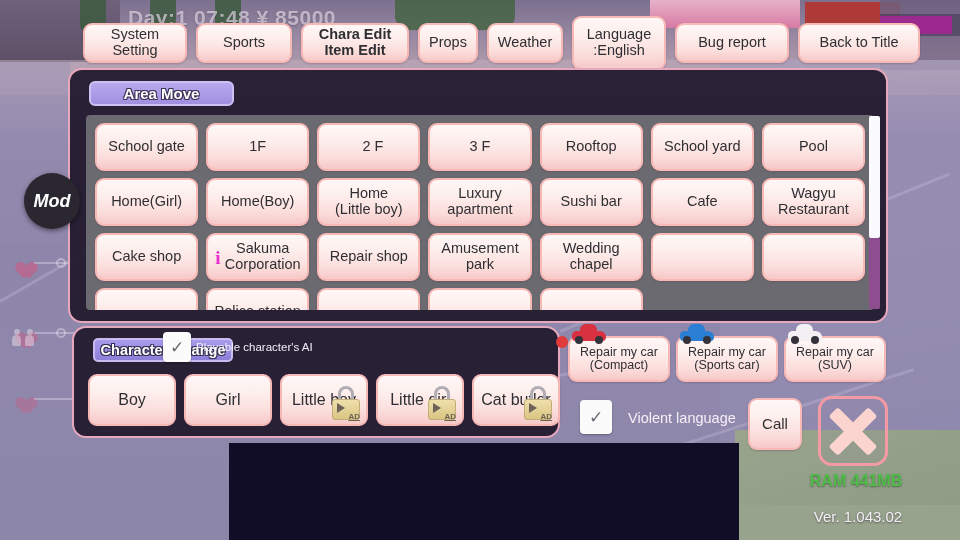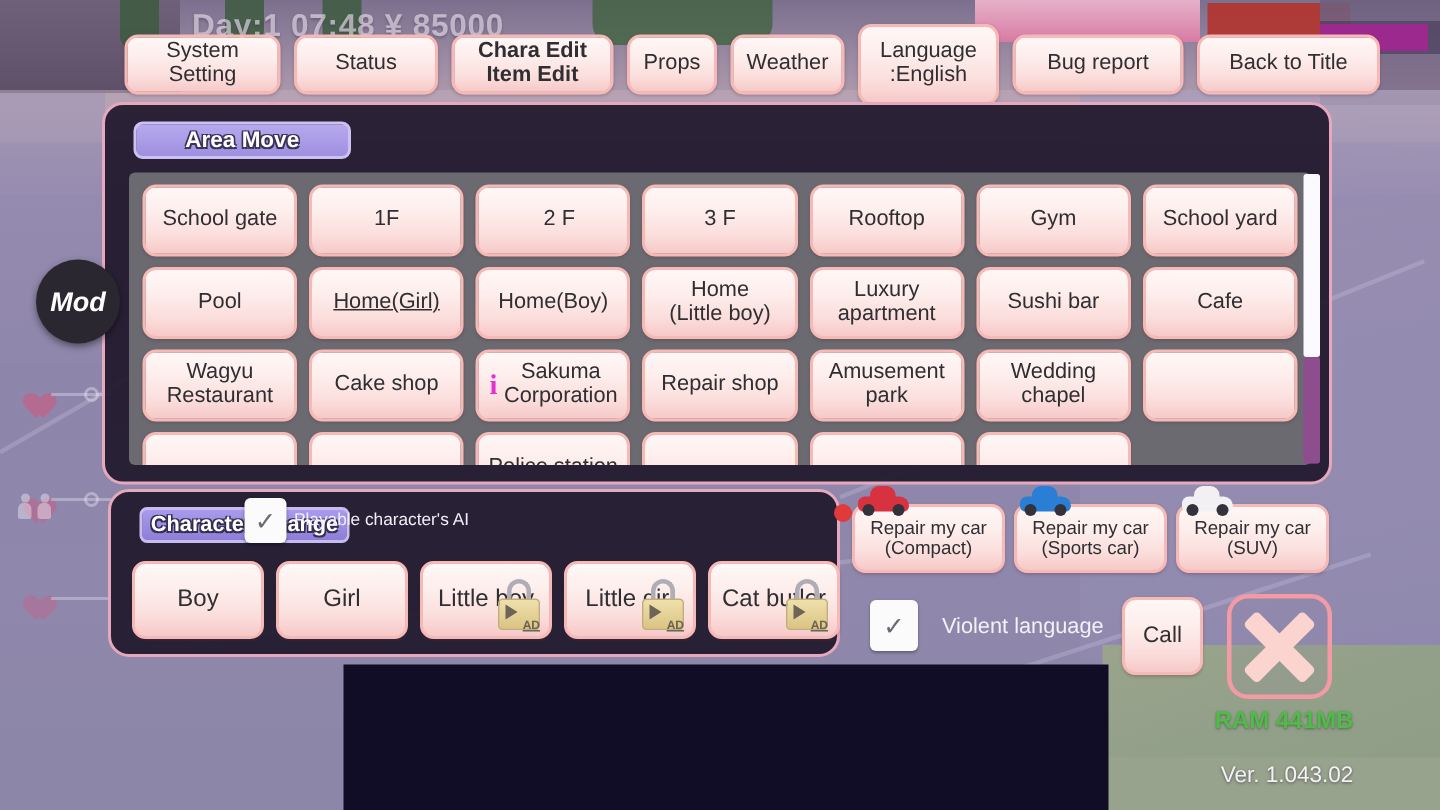--- a/index.html
+++ b/index.html
@@ -385,44 +385,43 @@
   <div class="hud-dot" style="left:56px;top:258px;"></div>
   <div class="hud-dot" style="left:56px;top:328px;"></div>
 
   <div class="top-bar-track"></div>
   <div class="top-bar-fill"></div>
 
   <div class="day-readout">Day:1  07:48  ¥ 85000</div>
 
   <div class="topmenu">
     <div class="pbtn tm-system">System Setting</div>
-    <div class="pbtn tm-status">Status</div>
+    <div class="pbtn tm-status">Sports</div>
     <div class="pbtn tm-chara" style="white-space:pre-line">Chara Edit
 Item Edit</div>
     <div class="pbtn tm-props">Props</div>
     <div class="pbtn tm-weather">Weather</div>
     <div class="pbtn tm-lang" style="white-space:pre-line">Language
 :English</div>
     <div class="pbtn tm-bug">Bug report</div>
     <div class="pbtn tm-back">Back to Title</div>
   </div>
 
   <div class="panel" id="area-panel">
     <div class="panel-tab">Area Move</div>
     <div class="grid-viewport">
       <div class="grid-inner" id="area-grid">
           <div class="pbtn" style="white-space: pre-line;"><span>School gate</span></div>
           <div class="pbtn" style="white-space: pre-line;"><span>1F</span></div>
           <div class="pbtn" style="white-space: pre-line; padding-left: 12px;"><span>2 F</span></div>
           <div class="pbtn" style="white-space: pre-line;"><span>3 F</span></div>
           <div class="pbtn" style="white-space: pre-line;"><span>Rooftop</span></div>
-          <div class="pbtn" style="white-space: pre-line;"><span>Gym</span></div>
           <div class="pbtn" style="white-space: pre-line;"><span>School yard</span></div>
           <div class="pbtn" style="white-space: pre-line;"><span>Pool</span></div>
-          <div class="pbtn" style="white-space: pre-line; text-decoration: underline;"><span>Home(Girl)</span></div>
+          <div class="pbtn" style="white-space: pre-line;"><span>Home(Girl)</span></div>
           <div class="pbtn" style="white-space: pre-line;"><span>Home(Boy)</span></div>
           <div class="pbtn" style="white-space: pre-line;"><span>Home
 (Little boy)</span></div>
           <div class="pbtn" style="white-space: pre-line;"><span>Luxury
 apartment</span></div>
           <div class="pbtn" style="white-space: pre-line;"><span>Sushi bar</span></div>
           <div class="pbtn" style="white-space: pre-line;"><span>Cafe</span></div>
           <div class="pbtn" style="white-space: pre-line;"><span>Wagyu
 Restaurant</span></div>
           <div class="pbtn" style="white-space: pre-line;"><span>Cake shop</span></div>

